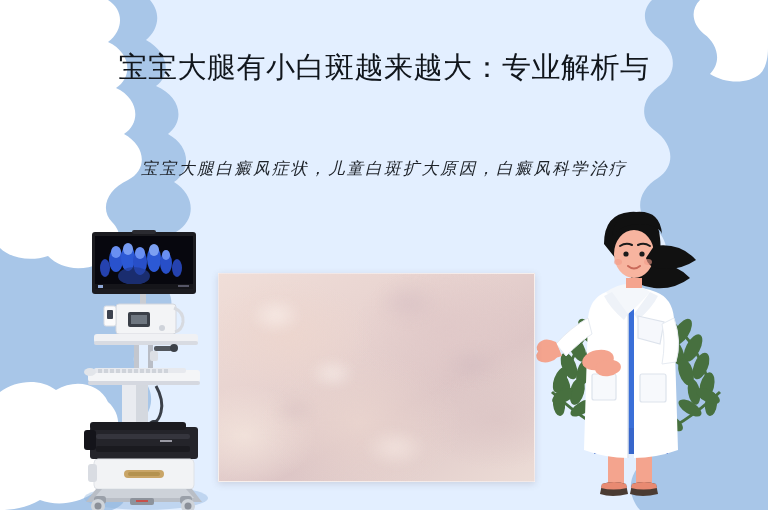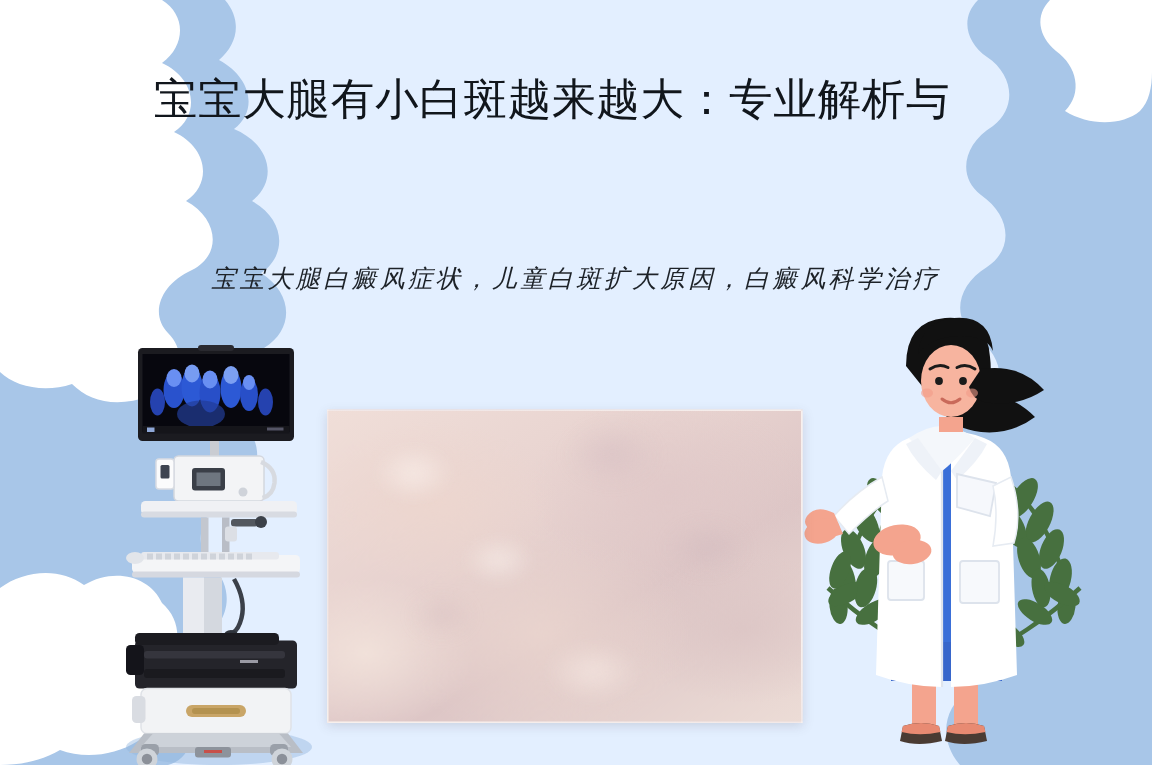--- a/index.html
+++ b/index.html
@@ -20,38 +20,38 @@
   .cloud-layer {
     position: absolute;
     left: 0; top: 0;
     width: 768px; height: 510px;
     pointer-events: none;
   }
 
   
   .title-block {
     position: absolute;
-    left: 48px;
+    left: 64px;
     top: 48px;
     width: 640px;
     text-align: center;
     z-index: 30;
   }
   .title-line {
     font-size: 29px;
     line-height: 38px;
     letter-spacing: 0.5px;
     color: #11161c;
     font-weight: 400;
     white-space: nowrap;
   }
   .subtitle {
     position: absolute;
     left: 54px;
-    top: 175px;
+    top: 158px;
     width: 660px;
     text-align: center;
     z-index: 30;
     font-family: "Liberation Serif", "DejaVu Serif", serif;
     font-size: 16.5px;
     letter-spacing: 2.2px;
     color: #1d2228;
     white-space: nowrap;
     font-style: italic;
   }

